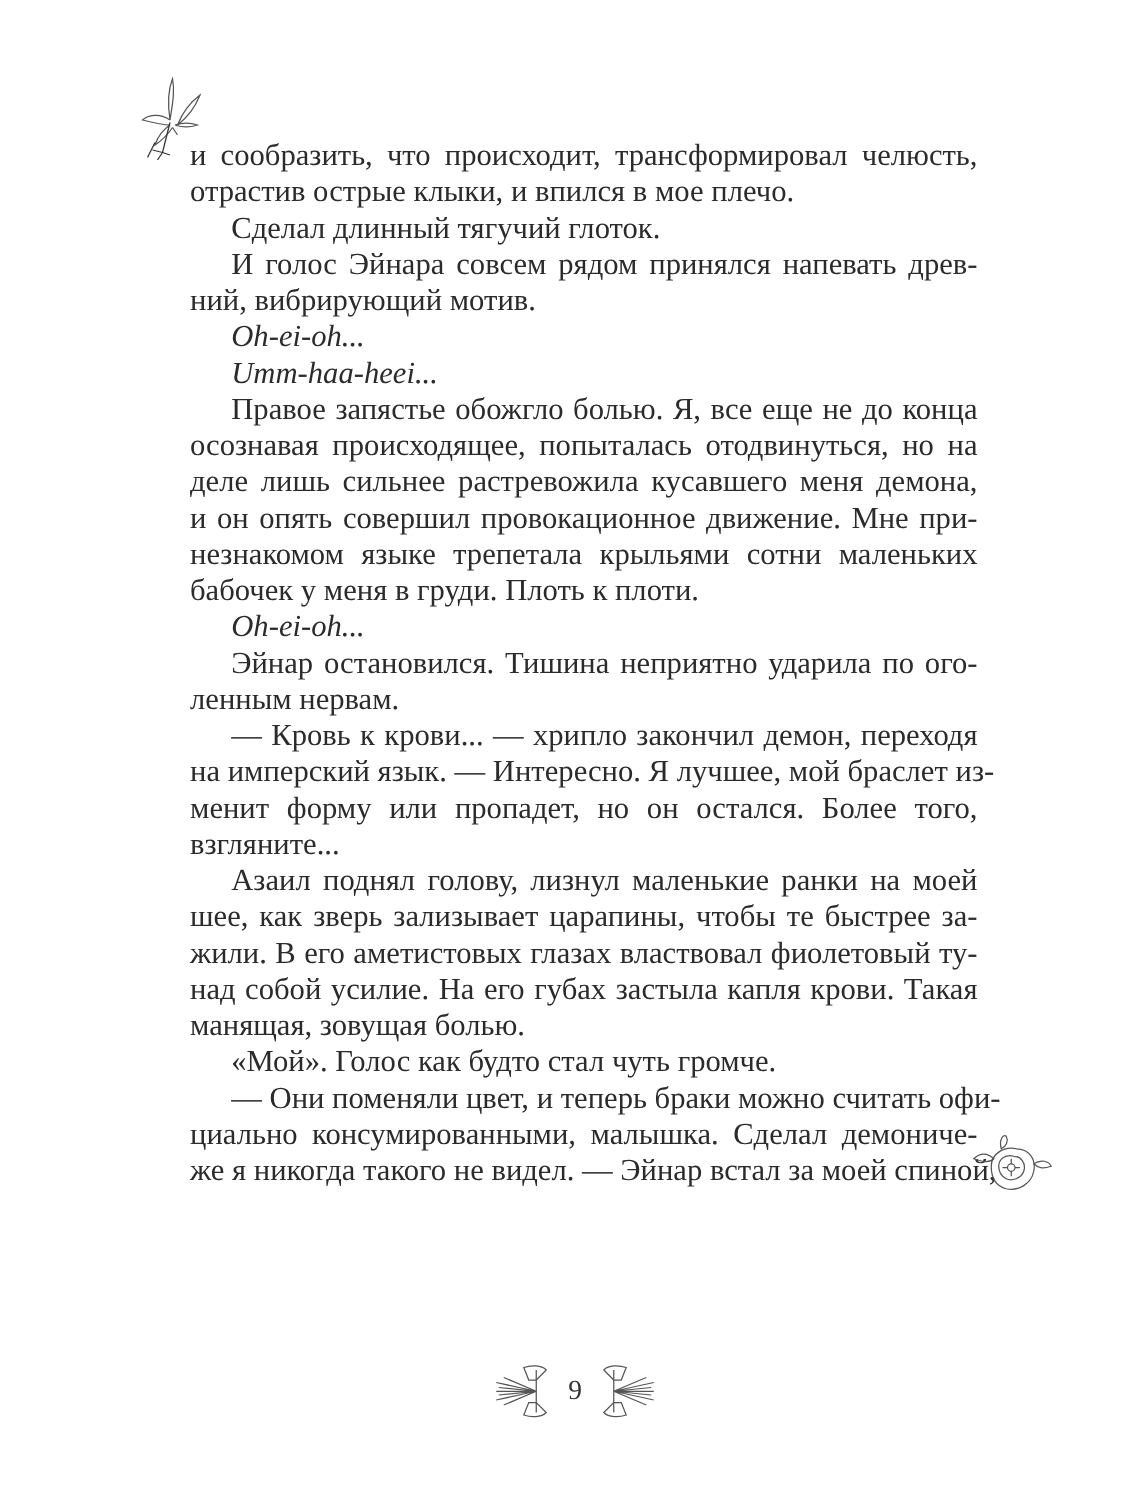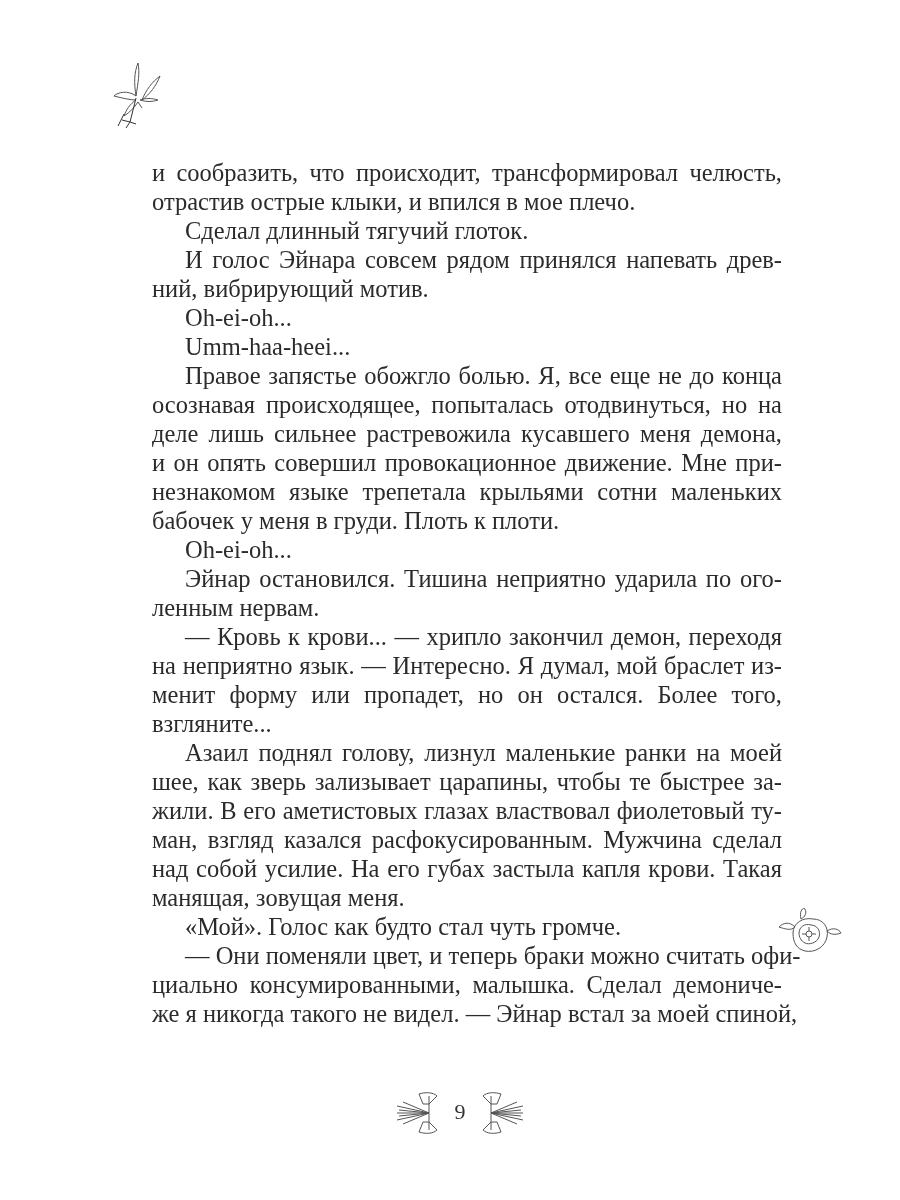--- a/index.html
+++ b/index.html
@@ -1,26 +1,26 @@
 <!DOCTYPE html>
 <html><head>
   <meta charset="utf-8">
   <style>
     html, body { margin: 0; padding: 0; background: #ffffff; }
     body { width: 900px; height: 1200px; position: relative; overflow: hidden; color: #2a2a2a; }
     .page { position: absolute; left: 0; top: 0; width: 900px; height: 1200px; background: #ffffff; }
     .text-block {
       position: absolute; left: 152px; top: 110px; width: 630px;
       font-family: "Liberation Serif", "DejaVu Serif", serif;
-      font-size: 24.5px; line-height: 29px; color: #2b2b2b; margin-top: 48px;
+      font-size: 24.5px; line-height: 29px; color: #2b2b2b;
     }
     .line { display: block; white-space: nowrap; height: 29px; text-align: justify; text-align-last: justify; }
     .line.last { text-align-last: left; }
     .line.indent { padding-left: 33px; }
-    .line.italic { text-align-last: left; }
+    .line.italic { font-style: italic; text-align-last: left; }
     .ornament { position: absolute; }
     .lily { left: 100px; top: 58px; width: 70px; height: 75px; }
     .flower { left: 775px; top: 905px; width: 70px; height: 55px; }
     .folio { position: absolute; left: 395px; top: 1090px; width: 130px; height: 46px; }
     .page-num {
       position: absolute; left: 0; width: 130px; top: 9px; text-align: center;
       font-family: "Liberation Serif", "DejaVu Serif", serif; font-size: 22px; color: #333;
     }
     .fan { position: absolute; top: 0; width: 50px; height: 46px; }
     .fan.left { left: 0; }
@@ -53,29 +53,28 @@
       <span class="line indent">Правое запястье обожгло болью. Я, все еще не до конца</span>
       <span class="line">осознавая происходящее, попыталась отодвинуться, но на</span>
       <span class="line">деле лишь сильнее растревожила кусавшего меня демона,</span>
       <span class="line">и он опять совершил провокационное движение. Мне при-</span>
       <span class="line">незнакомом языке трепетала крыльями сотни маленьких</span>
       <span class="line last">бабочек у меня в груди. Плоть к плоти.</span>
       <span class="line indent italic last">Oh-ei-oh...</span>
       <span class="line indent">Эйнар остановился. Тишина неприятно ударила по ого-</span>
       <span class="line last">ленным нервам.</span>
       <span class="line indent">— Кровь к крови... — хрипло закончил демон, переходя</span>
-      <span class="line">на неприятно язык. — Интересно. Я думал, мой браслет из-</span>
+      <span class="line">на имперский язык. — Интересно. Я лучшее, мой браслет из-</span>
       <span class="line">менит форму или пропадет, но он остался. Более того,</span>
       <span class="line last">взгляните...</span>
       <span class="line indent">Азаил поднял голову, лизнул маленькие ранки на моей</span>
       <span class="line">шее, как зверь зализывает царапины, чтобы те быстрее за-</span>
       <span class="line">жили. В его аметистовых глазах властвовал фиолетовый ту-</span>
-      <span class="line">ман, взгляд казался расфокусированным. Мужчина сделал</span>
       <span class="line">над собой усилие. На его губах застыла капля крови. Такая</span>
-      <span class="line last">манящая, зовущая меня.</span>
+      <span class="line last">манящая, зовущая болью.</span>
       <span class="line indent last">«Мой». Голос как будто стал чуть громче.</span>
       <span class="line indent">— Они поменяли цвет, и теперь браки можно считать офи-</span>
       <span class="line">циально консумированными, малышка. Сделал демониче-</span>
       <span class="line">же я никогда такого не видел. — Эйнар встал за моей спиной,</span>
     </div>
 
   <svg class="ornament flower" viewBox="0 0 70 55" fill="none" stroke="#555" stroke-width="1">
     <path d="M20 22 C14 16 8 18 4 22 C10 24 16 26 20 22 Z"></path>
     <path d="M26 14 C24 6 28 2 30 4 C32 8 30 12 26 14 Z"></path>
     <path d="M52 26 C58 22 64 24 66 28 C60 30 56 30 52 26 Z"></path>

